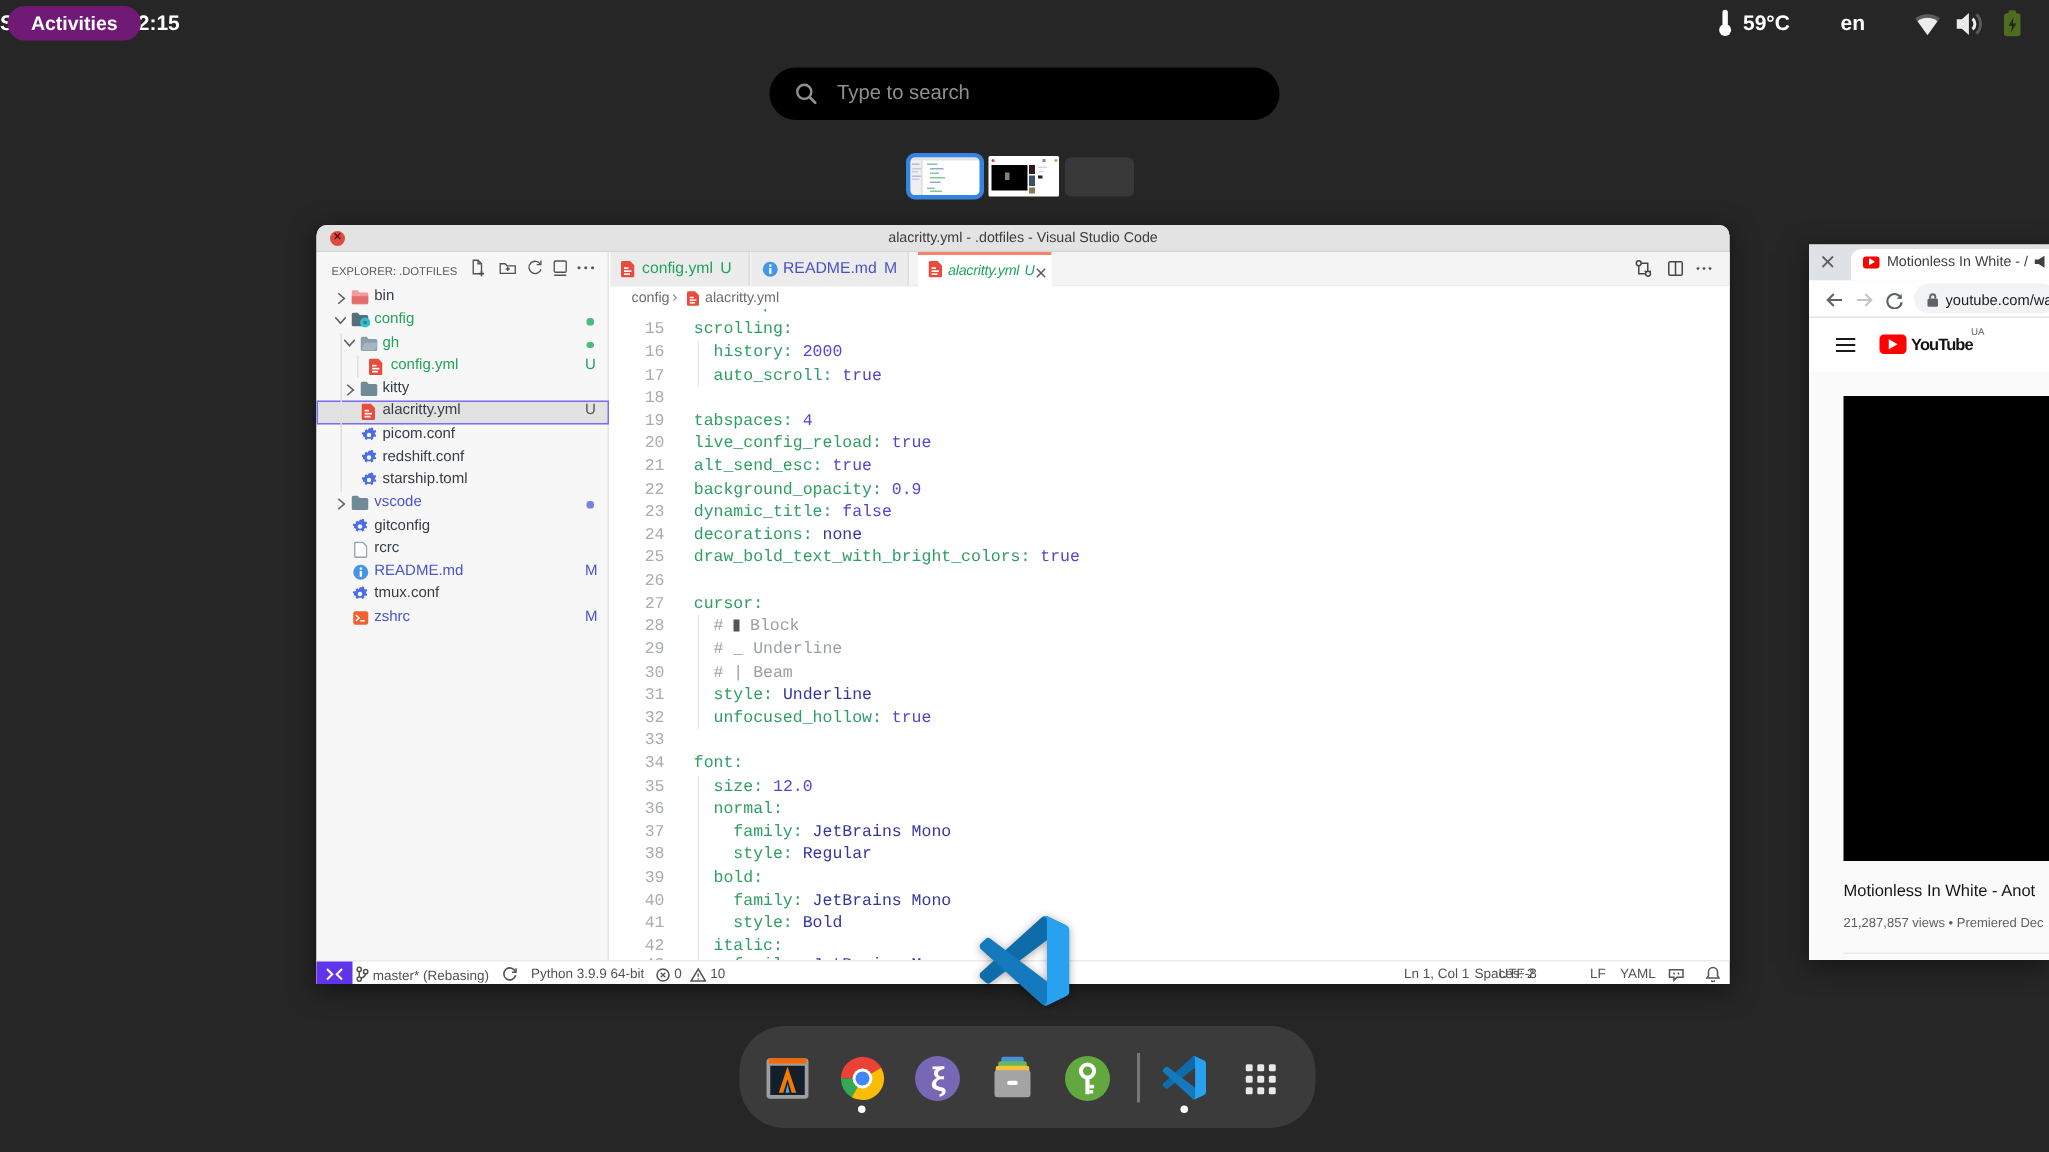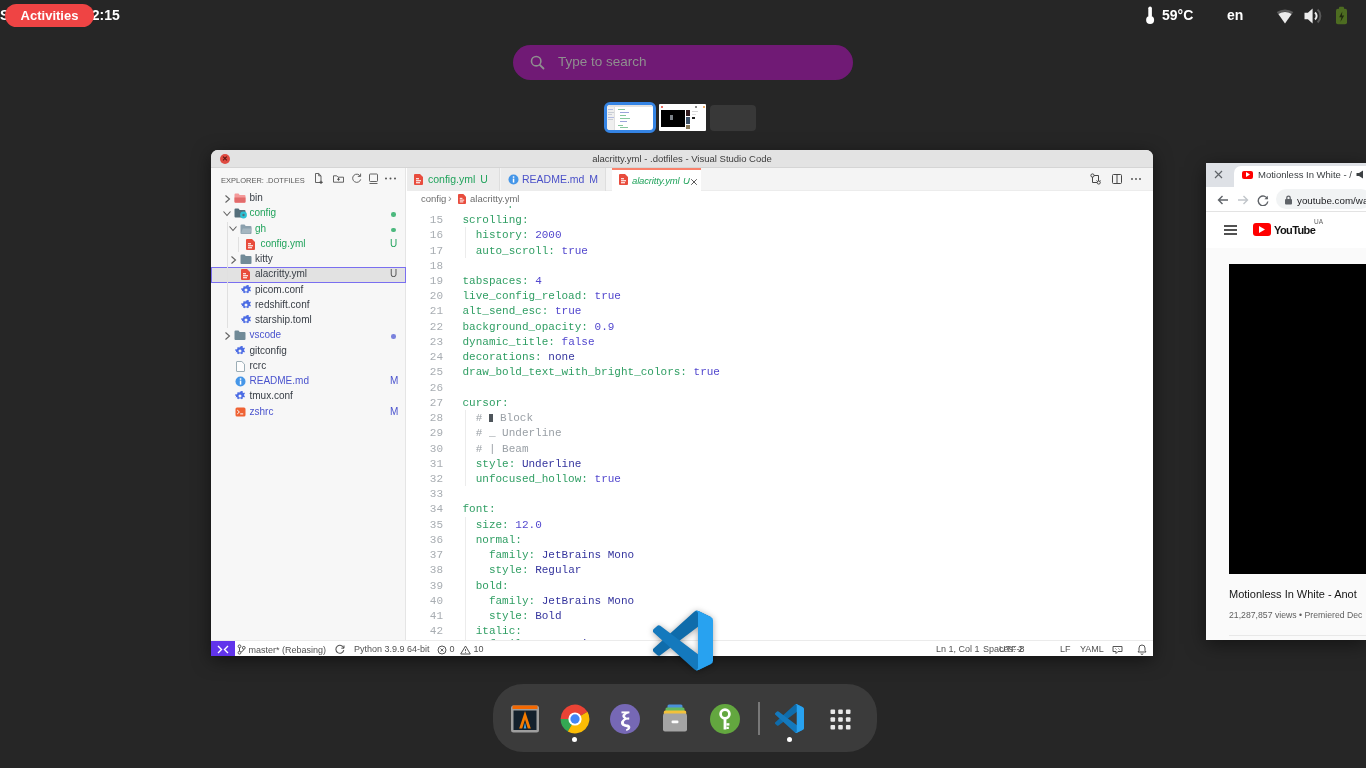--- a/index.html
+++ b/index.html
@@ -1,27 +1,27 @@
 <!DOCTYPE html>
 <html><head>
 <meta charset="utf-8">
 <style>
 * { margin:0; padding:0; box-sizing:border-box; }
 html,body { width:1366px; height:768px; overflow:hidden; background:#262626; font-family:"Liberation Sans", sans-serif; }
 .abs { position:absolute; }
 
 
 #topbar { position:absolute; top:0; left:0; width:1366px; height:32px; background:#262626; }
-#activities { position:absolute; left:5px; top:4px; width:89px; height:23px; background:#ef4444; border-radius:12px; color:#ffffff; font-size:13px; font-weight:bold; text-align:center; line-height:23px; }
+#activities { position:absolute; left:5px; top:4px; width:89px; height:23px; background:#701a75; border-radius:12px; color:#ffffff; font-size:13px; font-weight:bold; text-align:center; line-height:23px; }
 #clock { position:absolute; top:0; left:0; width:1366px; height:32px; text-align:left; color:#ffffff; font-size:14px; font-weight:bold; line-height:30px; }
 #temp { position:absolute; left:1162px; top:0; line-height:30px; font-size:14px; font-weight:bold; color:#fff; }
 #lang { position:absolute; left:1227px; top:0; line-height:30px; font-size:14px; font-weight:bold; color:#fff; }
 
 
-#search { position:absolute; left:513px; top:45px; width:340px; height:35px; background:#701a75; border-radius:18px; }
+#search { position:absolute; left:513px; top:45px; width:340px; height:35px; background:#000000; border-radius:18px; }
 #search .q { position:absolute; left:45px; top:9px; color:#8f8f8f; font-size:13.5px; }
 
 
 #thumb1 { position:absolute; left:604px; top:102px; width:52px; height:31px; border:3px solid #3584e4; border-radius:6px; background:#ffffff; overflow:hidden; }
 #thumb2 { position:absolute; left:659px; top:104px; width:47px; height:27px; background:#ffffff; border-radius:1px; overflow:hidden; }
 #thumb3 { position:absolute; left:710px; top:105px; width:46px; height:26px; background:#383838; border-radius:4px; }
 
 
 #vsc { position:absolute; left:211px; top:150px; width:942px; height:506px; border-radius:7px 7px 0 0; background:#ffffff; box-shadow:0 4px 18px rgba(0,0,0,0.5); }
 #vsc-title { position:absolute; left:0; top:0; width:942px; height:18px; background:#e3e3e3; border-radius:7px 7px 0 0; border-bottom:1px solid #d5d5d5; }

